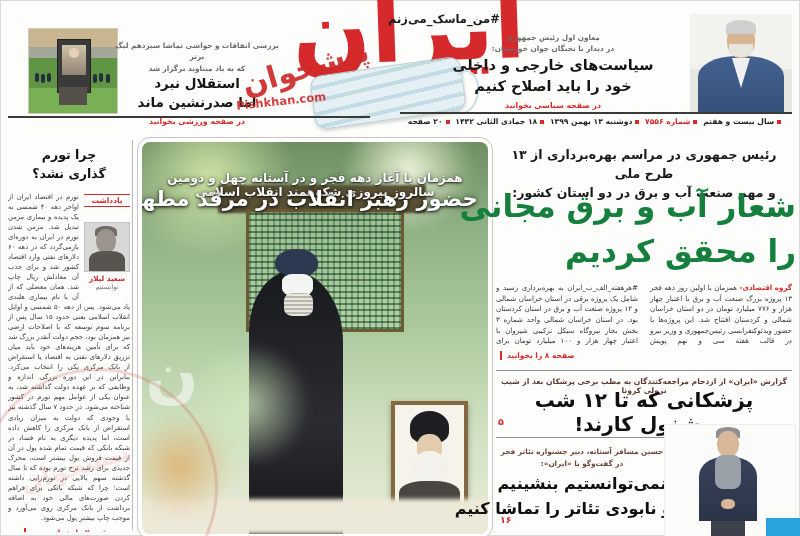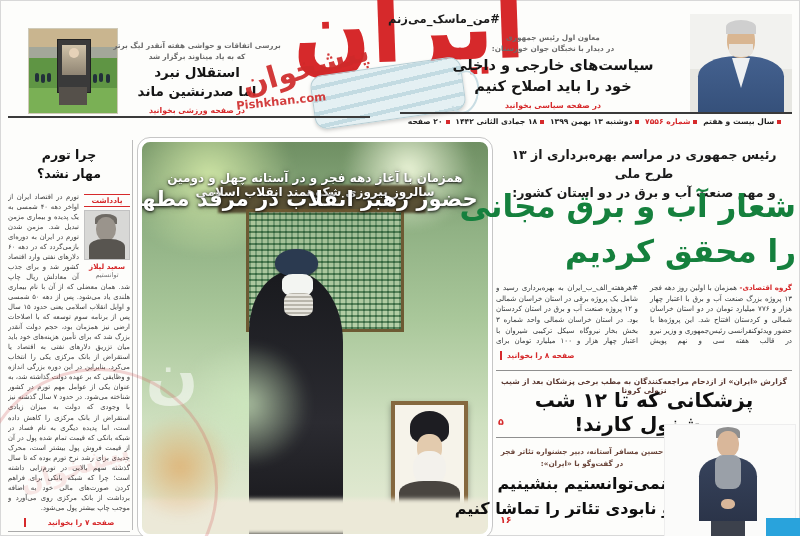--- a/index.html
+++ b/index.html
@@ -46,21 +46,21 @@
   .rule-r{left:400px;top:112px;width:392px;height:2px;background:#3a3a3a;}
   .issue-line{left:400px;top:117px;width:392px;font-size:7.6px;font-weight:bold;color:#222;text-align:center;white-space:nowrap;}
   .price-line{left:8px;top:120px;width:362px;font-size:7.6px;font-weight:bold;color:#222;text-align:center;white-space:nowrap;}
   .bullet{display:inline-block;width:4px;height:4px;background:#d6292b;margin:0 3px;vertical-align:middle;}
 
   
   .vrule{left:132px;top:140px;width:1px;height:390px;background:#bbb;}
   .sidebar{left:8px;top:146px;width:122px;height:386px;overflow:hidden;}
   .sb-title{font-size:12.5px;font-weight:bold;text-align:center;line-height:1.5;color:#111;margin:0 0 8px;}
   .sb-floatbox{float:right;width:46px;margin:2px 0 3px 5px;text-align:center;}
-  .sb-label{font-size:7.5px;font-weight:bold;color:#d6292b;border-top:1px solid #d6292b;border-bottom:1px solid #d6292b;padding:1px 0;margin-bottom:3px;}
+  .sb-label{font-size:7.5px;font-weight:bold;color:#d6292b;border-top:1px solid #d6292b;border-bottom:1px solid #d6292b;padding:1px 0;margin-bottom:15px;}
   .sb-photo{position:relative;width:44px;height:48px;margin:0 auto;background:#d8d8d6;overflow:hidden;border:1px solid #c2c2c2;}
   .sb-head{position:absolute;left:11px;top:6px;width:20px;height:24px;border-radius:48%;background:#9a948c;}
   .sb-hair{position:absolute;left:10px;top:3px;width:22px;height:10px;border-radius:50% 50% 0 0;background:#6e6a64;}
   .sb-shoulders{position:absolute;left:4px;top:28px;width:36px;height:20px;border-radius:40% 40% 0 0;background:#585550;}
   .sb-author{font-size:7.2px;font-weight:bold;color:#d6292b;margin-top:2px;}
   .sb-role{font-size:6.6px;color:#777;}
   .sb-body{font-size:6.8px;line-height:1.48;text-align:justify;color:#3b3b3b;}
   .sb-link{display:block;text-align:center;font-size:7.4px;font-weight:bold;color:#d6292b;margin:5px 0 4px;}
   .sb-link span{border-left:2px solid #d6292b;padding-left:22px;}
   .sb-hr{border:0;border-top:1px solid #aaa;margin:4px 0 6px;}
@@ -144,21 +144,21 @@
     <div class="sp-player" style="left:6px;top:44px;"></div>
     <div class="sp-player" style="left:12px;top:45px;"></div>
     <div class="sp-player" style="left:18px;top:44px;"></div>
     <div class="sp-player" style="left:64px;top:45px;"></div>
     <div class="sp-player" style="left:70px;top:44px;"></div>
     <div class="sp-player" style="left:77px;top:45px;"></div>
   </div>
 
   <div class="abs sport-story h-textblock">
     <div class="h-kicker">
-      <span>بررسی اتفاقات و حواشی هفته آنقدر لیگ برتر</span><br>
+      <span>بررسی اتفاقات و حواشی تماشا سیزدهم لیگ برتر</span><br>
       <span>که به یاد میناوند برگزار شد</span>
     </div>
     <div class="h-title">استقلال نبرد</div>
     <div class="h-title">اما صدرنشین ماند</div>
     <div class="h-link red">در صفحه ورزشی بخوانید</div>
   </div>
 
   <div class="abs masthead-title">ایران</div>
   <div class="abs hashtag">#من_ماسک_می‌زنم</div>
   <div class="abs mask-shape"></div>
@@ -194,21 +194,21 @@
     <span class="bullet"></span><span>۱۸ جمادی الثانی ۱۴۴۲</span>
     <span class="bullet"></span><span>۲۰ صفحه</span>
   </div>
 
 
   <div class="abs vrule"></div>
 
   <div class="abs sidebar">
     <h2 class="sb-title">
       <span>چرا تورم</span><br>
-      <span>مهار نشد؟</span>
+      <span>گذاری نشد؟</span>
     </h2>
     <div>
       <div class="sb-floatbox">
         <div class="sb-label">یادداشت</div>
         <div class="sb-photo">
           <div class="sb-hair"></div>
           <div class="sb-head"></div>
           <div class="sb-shoulders"></div>
         </div>
         <div class="sb-author">سعید لیلاز</div>

